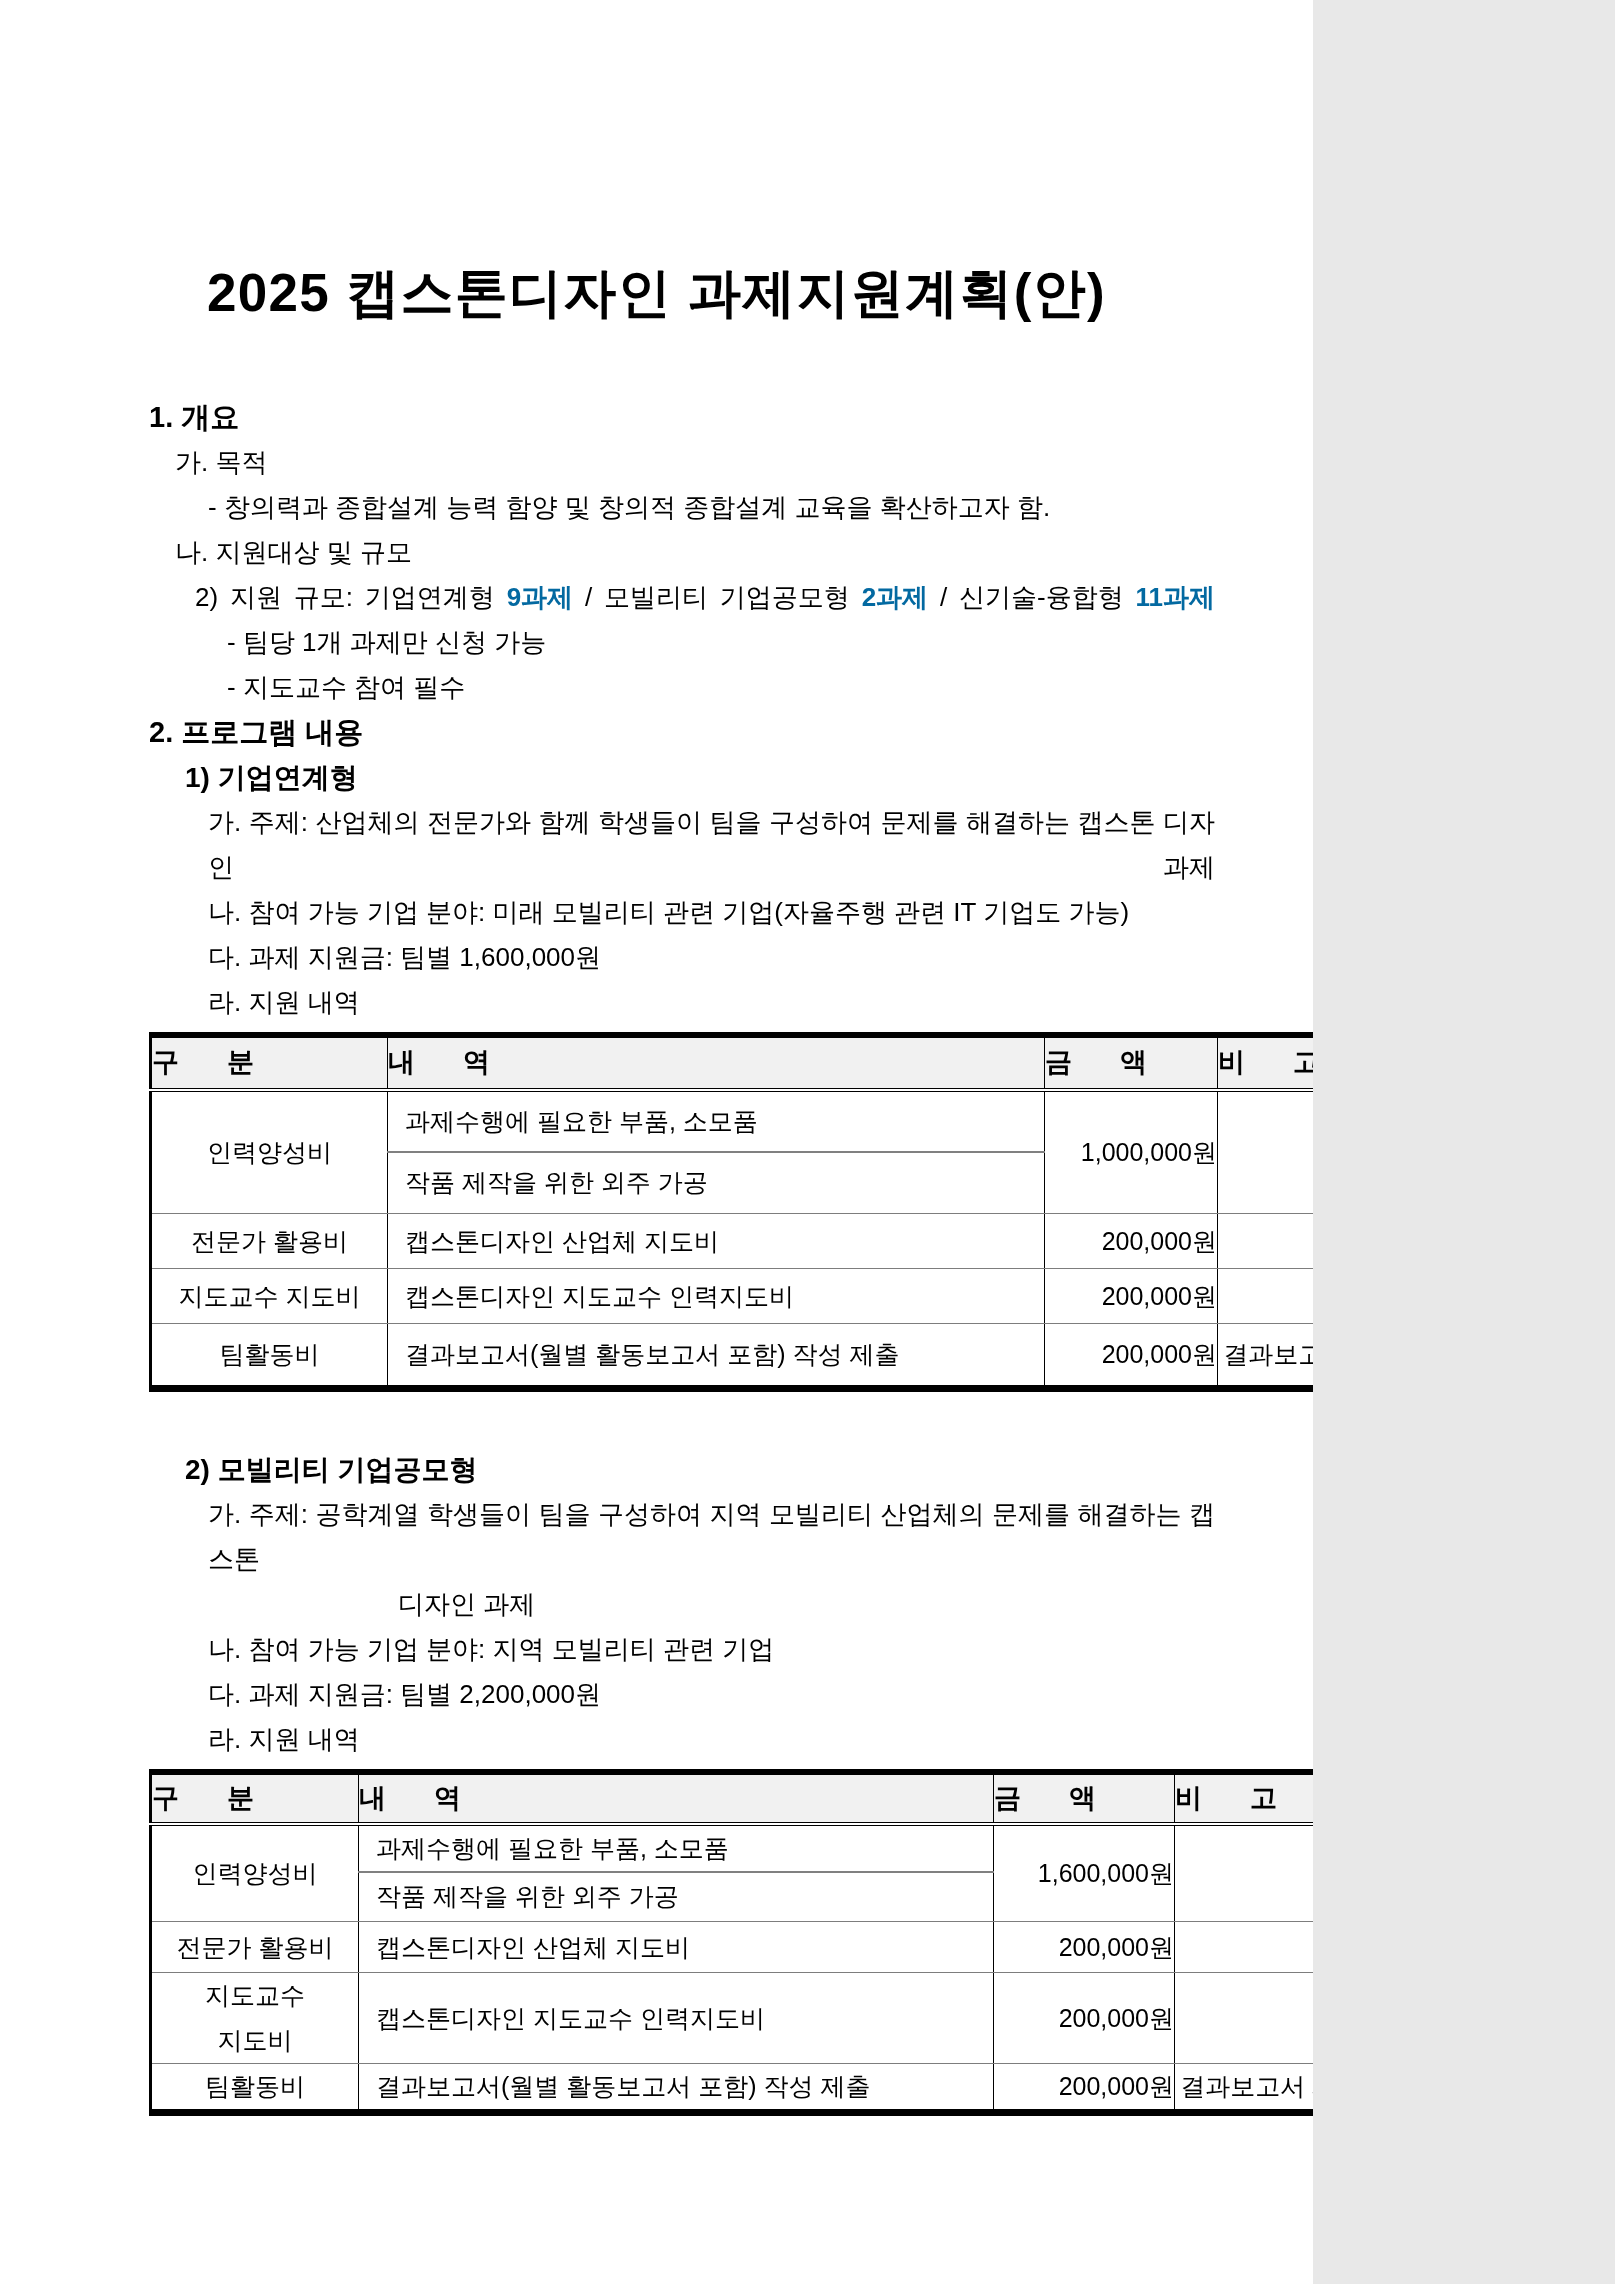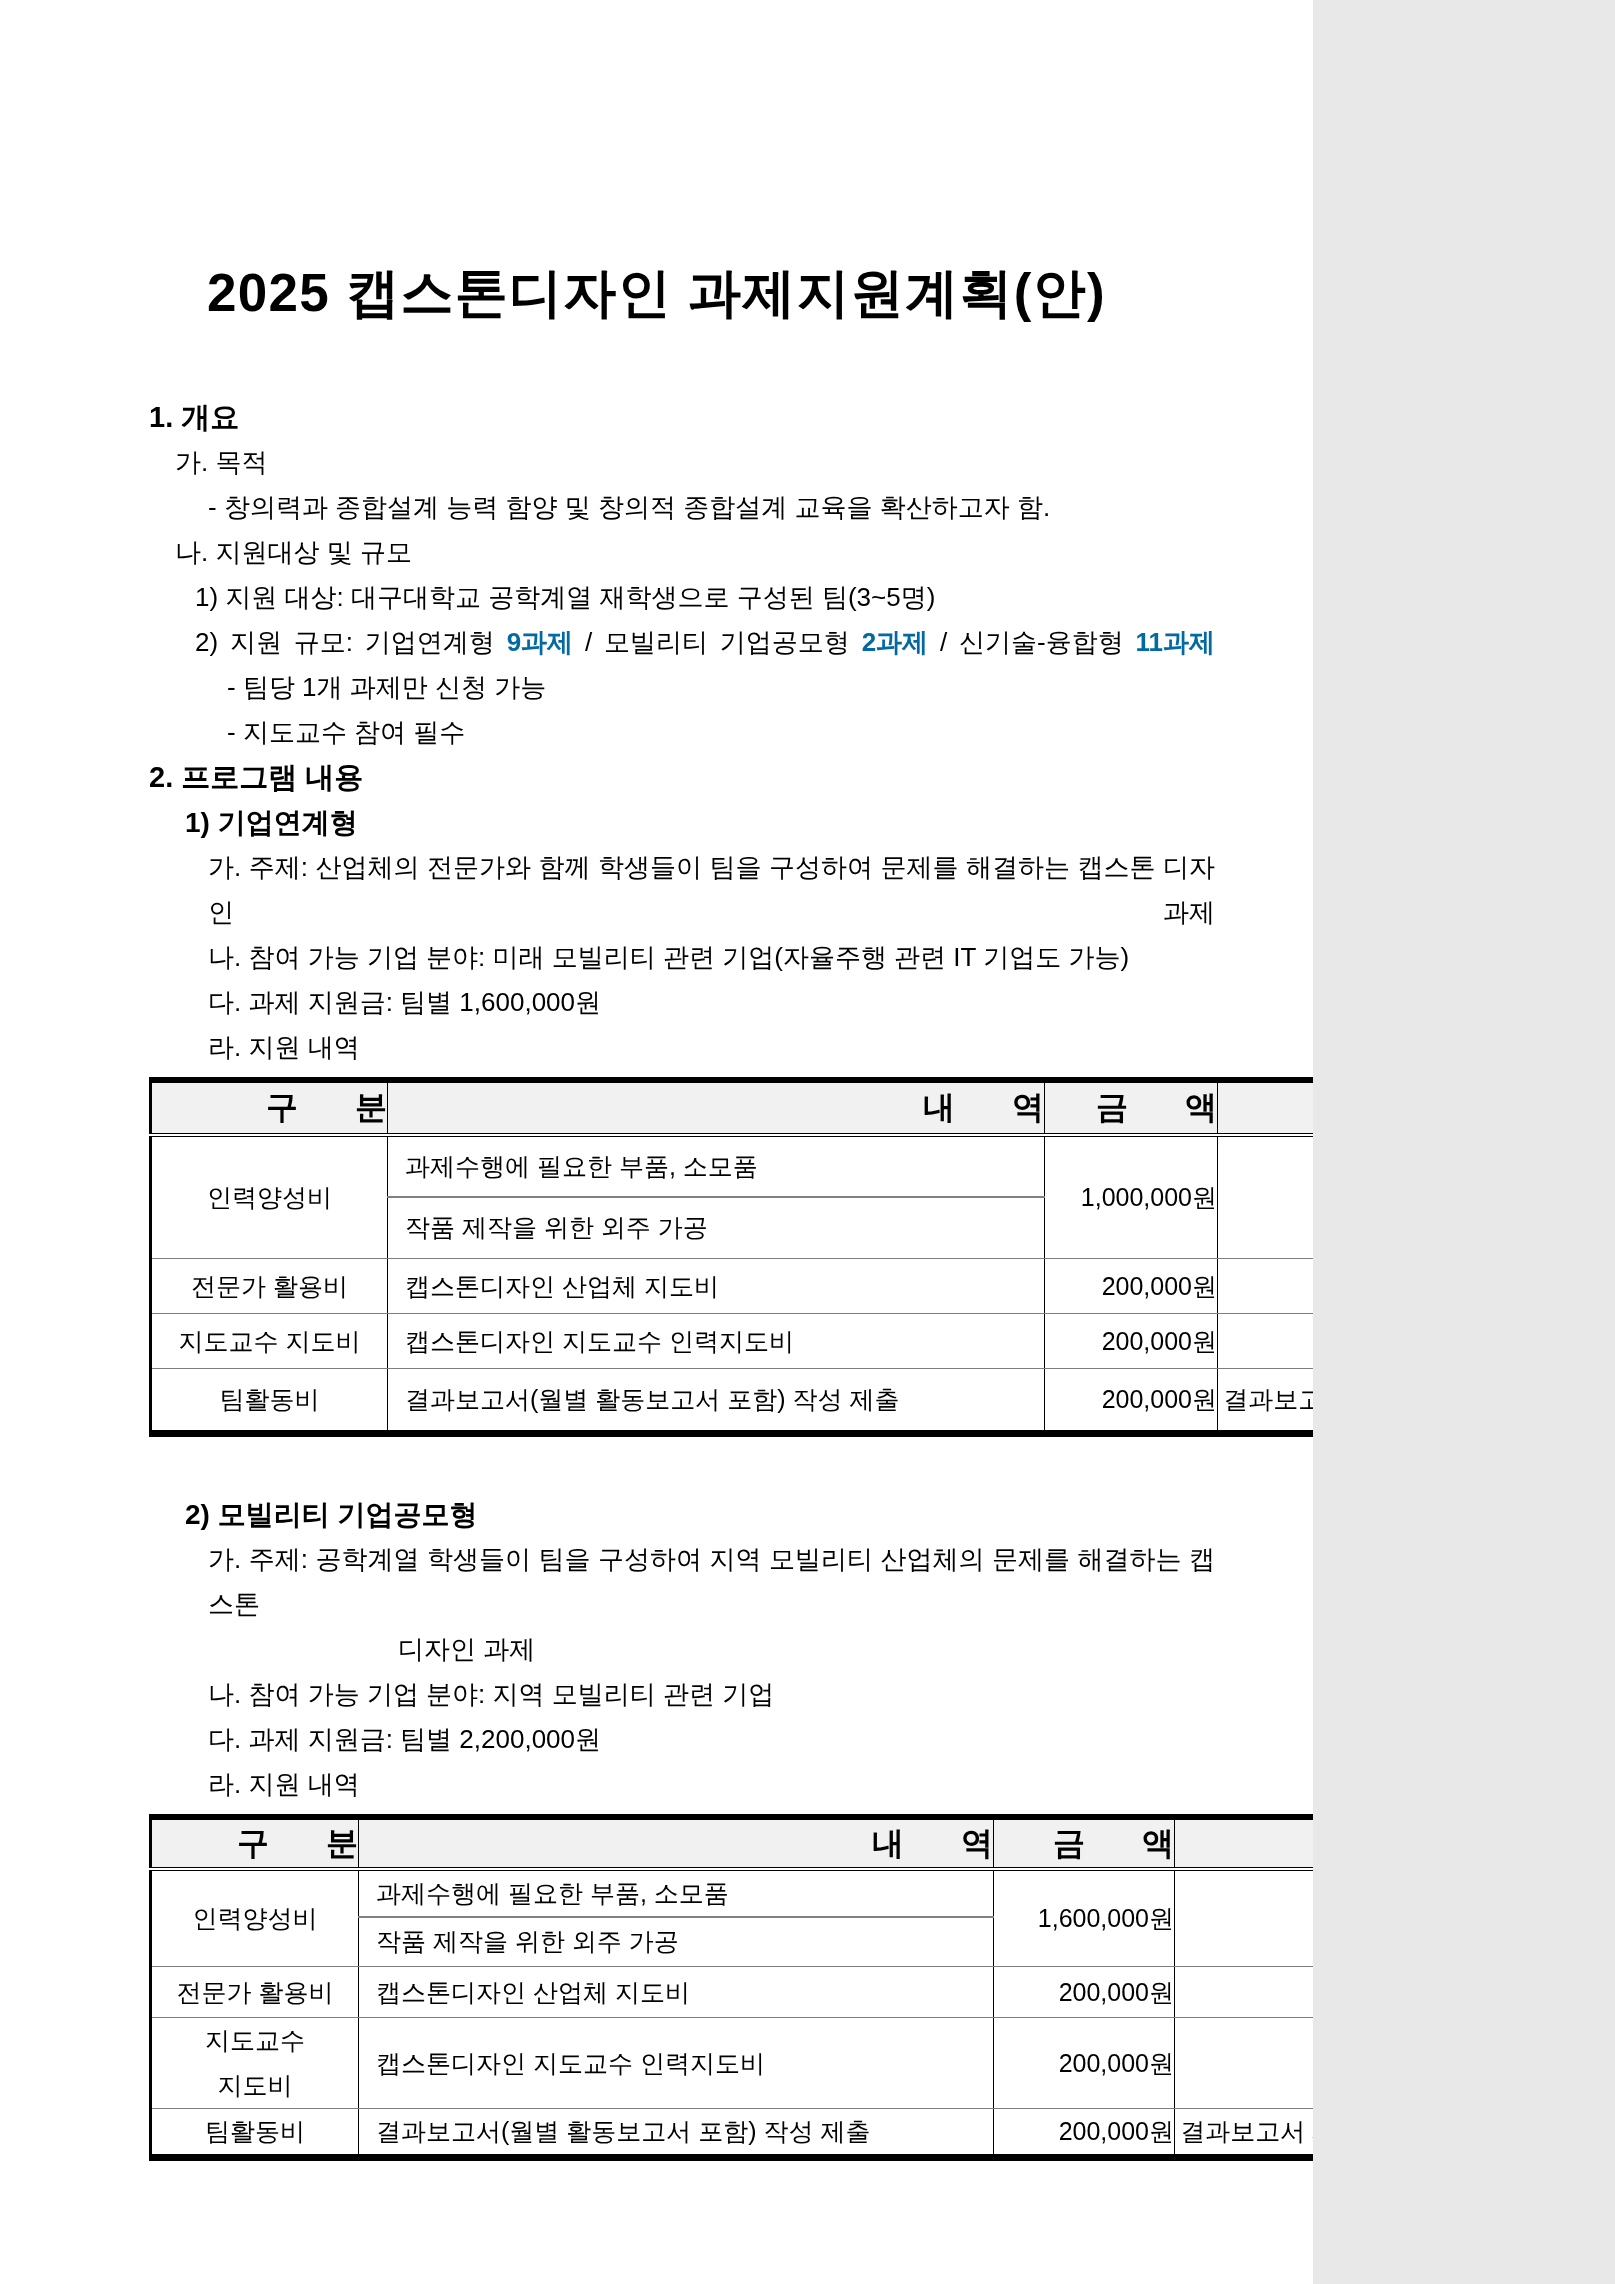--- a/index.html
+++ b/index.html
@@ -63,22 +63,22 @@
     border-right: 1.3px solid #000;
     border-top: 1.3px solid #7d7d7d;
     border-bottom: 1.3px solid #7d7d7d;
     vertical-align: middle;
     padding: 0;
     overflow: hidden;
   }
   .tbl thead th {
     background: #f1f1f1;
     font-weight: bold;
-    font-size: 32px;
-    text-align: right;
+    font-size: 27px;
+    text-align: left;
     border-top: none;
     border-bottom: 4.6px double #000;
     white-space: pre;
     word-spacing: 1.5em;
   }
   .tbl .cat  { text-align: center; }
   .tbl .det  { text-align: left; padding-left: 17px; }
   .tbl .amt  { text-align: right; }
   .tbl .note { text-align: left; padding-left: 5.2px; }
   .tbl .split-top { border-bottom: 2px solid #808080; }
@@ -105,21 +105,20 @@
 <div class="page">
 
   <div class="doc-title">2025 캡스톤디자인 과제지원계획(안)</div>
 
   <div class="content">
 
     <div class="h1">1. 개요</div>
     <div class="ind-ga">가. 목적</div>
     <div class="ind-dash">- 창의력과 종합설계 능력 함양 및 창의적 종합설계 교육을 확산하고자 함.</div>
     <div class="ind-ga">나. 지원대상 및 규모</div>
-    <div class="ind-num">1) 지원 대상: 대구대학교 공학계열 재학생으로 구성된 팀(3~5명)</div>
     <div class="ind-num justify-line"><span>2) 지원 규모: 기업연계형 </span><span class="red">9과제</span><span> / 모빌리티 기업공모형 </span><span class="red">2과제</span><span> / 신기술-융합형 </span><span class="red">11과제</span></div>
     <div class="ind-dash2">- 팀당 1개 과제만 신청 가능</div>
     <div class="ind-dash2">- 지도교수 참여 필수</div>
 
     <div class="h1 sec-gap">2. 프로그램 내용</div>
     <div class="h2">1) 기업연계형</div>
     <div class="ind-ga2 justify-line">가. 주제: 산업체의 전문가와 함께 학생들이 팀을 구성하여 문제를 해결하는 캡스톤 디자인 과제</div>
     <div class="ind-ga2">나. 참여 가능 기업 분야: 미래 모빌리티 관련 기업(자율주행 관련 IT 기업도 가능)</div>
     <div class="ind-ga2">다. 과제 지원금: 팀별 1,600,000원</div>
     <div class="ind-ga2">라. 지원 내역</div>

